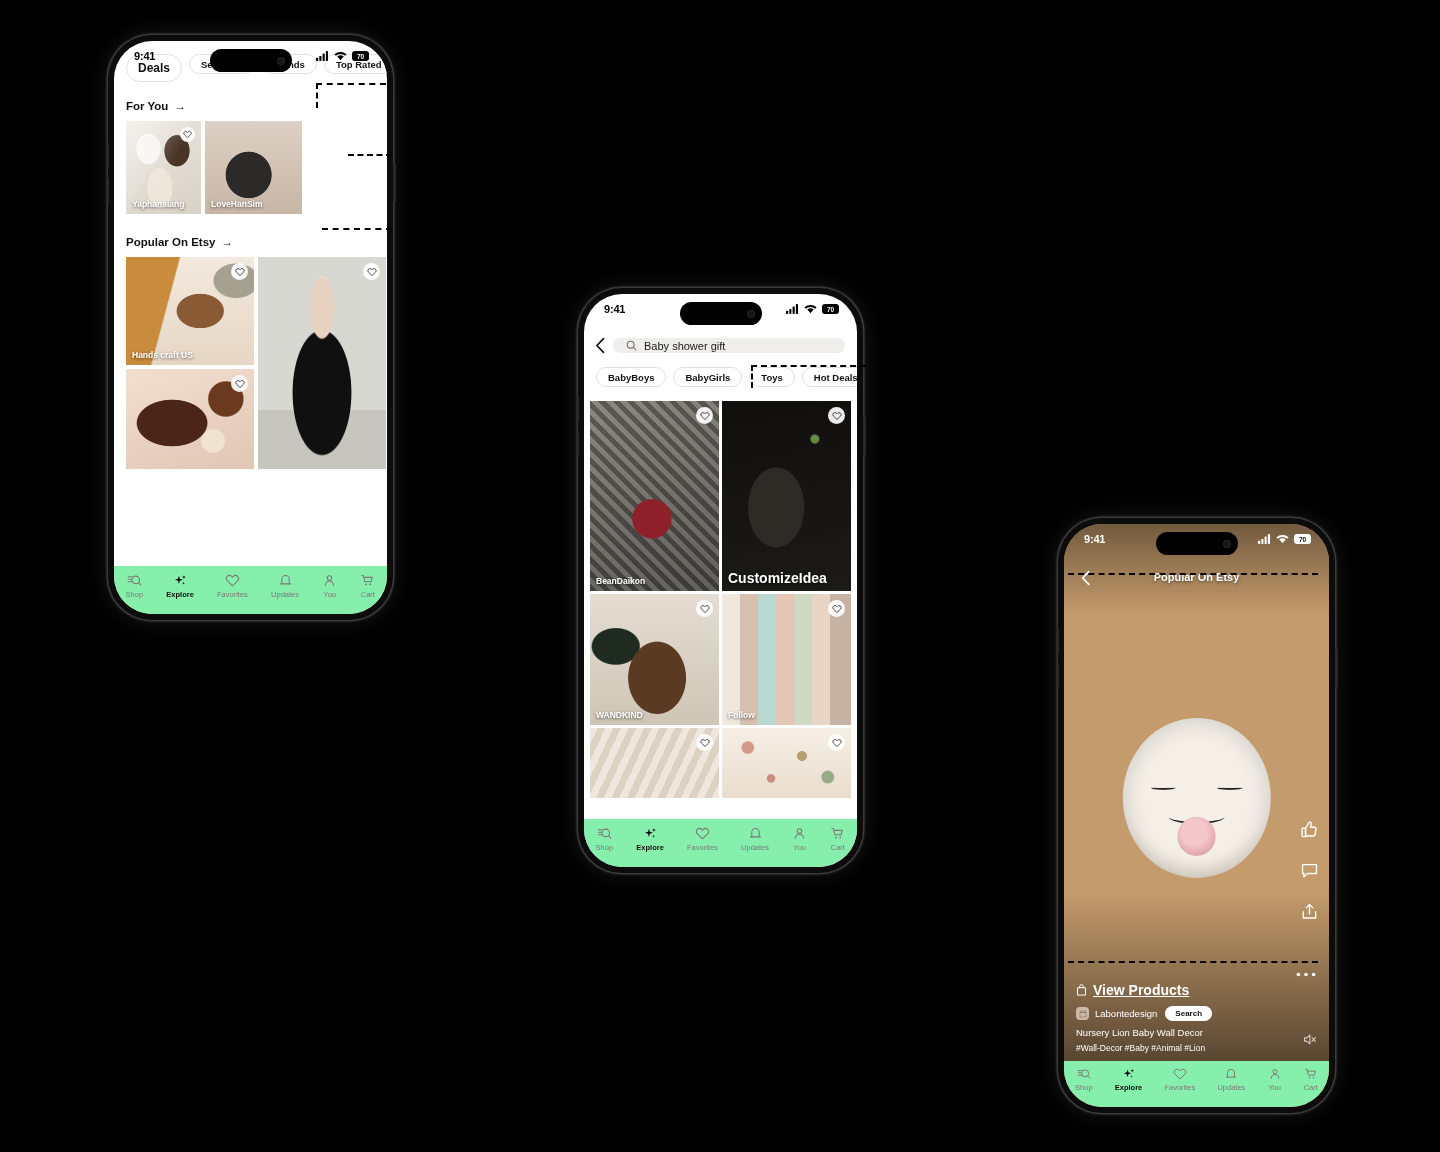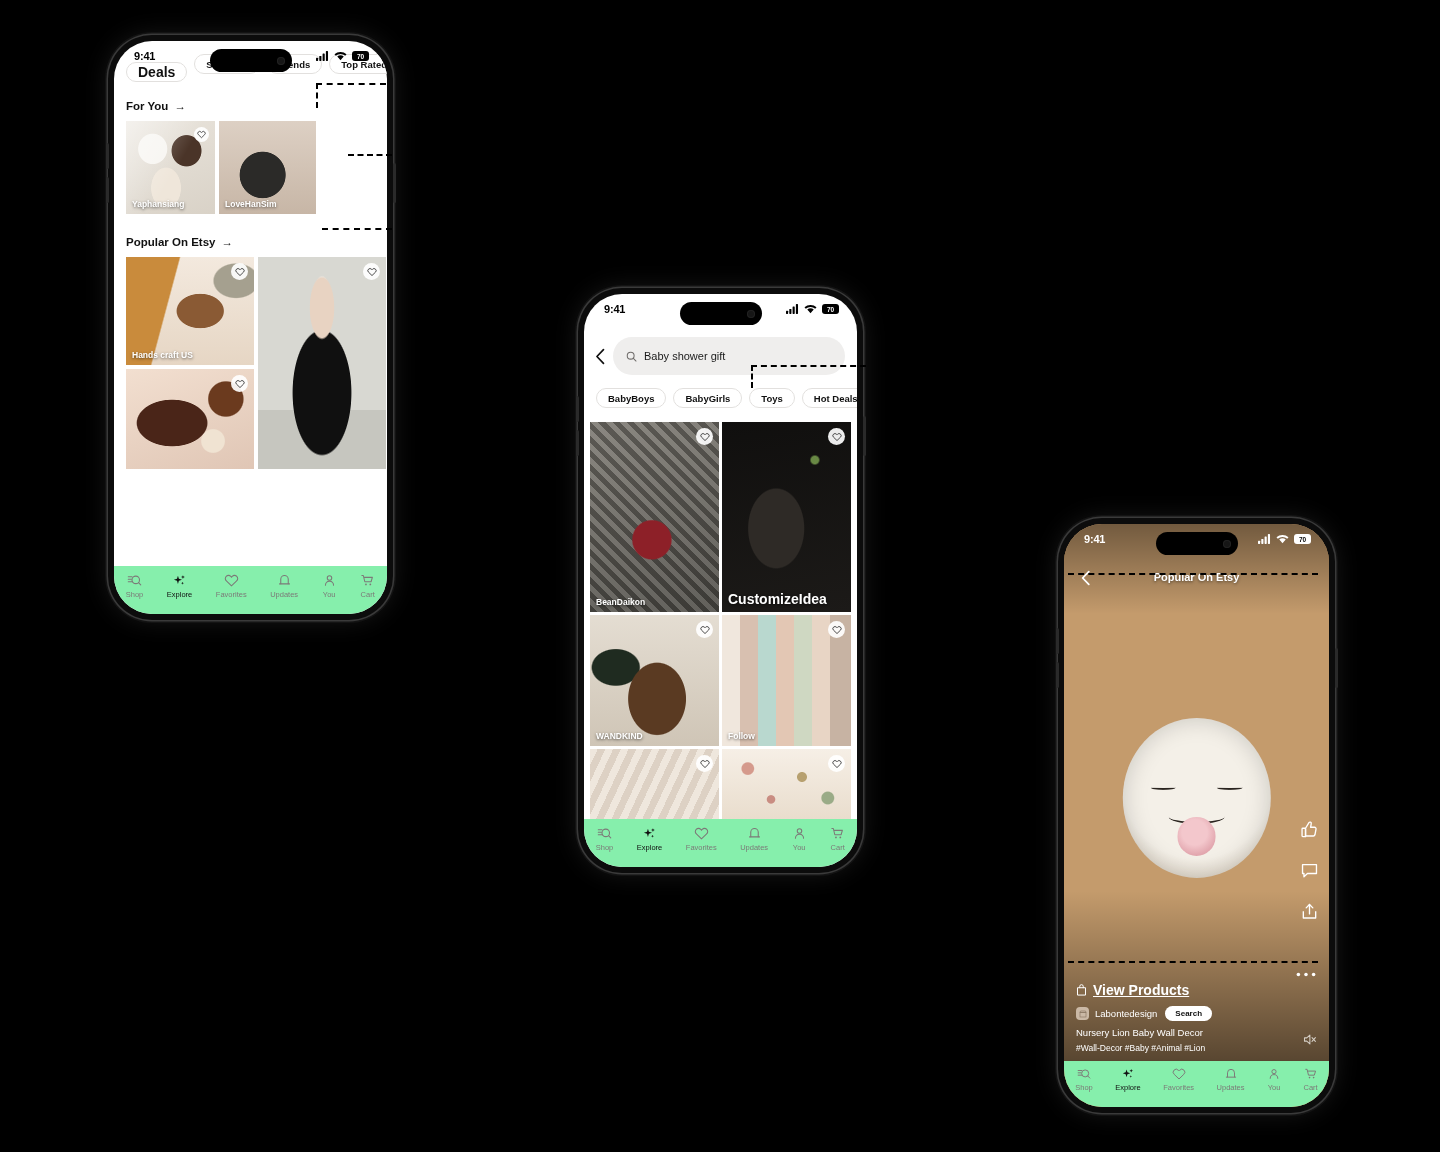--- a/index.html
+++ b/index.html
@@ -93,21 +93,21 @@
 
   
   .tabbar {
     position: absolute; left: 0; right: 0; bottom: 0;
     background: #86efac; display: flex; align-items: flex-start; justify-content: space-around;
     z-index: 7;
   }
   .tab { display: flex; flex-direction: column; align-items: center; color: #7c7a78; }
   .tab .tlabel { margin-top: 2px; }
   .tab.active { color: #111; }
-  .tab.active .tlabel { font-weight: 400; color: #111; }
+  .tab.active .tlabel { font-weight: 700; color: #111; }
 
   
   .dash-h { position: absolute; border-top: 2px dashed #000; height: 0; z-index: 30; }
   .dash-v { position: absolute; border-left: 2px dashed #000; width: 0; z-index: 30; }
 
   
   .art { width: 100%; height: 100%; position: absolute; inset: 0; }
 
   .art-sweater {
     background:
@@ -288,33 +288,33 @@
           </svg>
           <span class="batt" style="margin-left:5px; width:17px; height:10px; font-size:6.5px;">70</span>
         </span>
       </div>
       <div class="island" style="width:82px; height:23px; padding-right:7px;">
         <span class="cam" style="width:8px;height:8px;"></span>
       </div>
 
 
       <div class="chips" style="margin:13px 0 0 12px; gap:7px;">
-        <div class="chip" style="height:20px; padding:0 11px; font-size:14px;margin-top:8px;">Deals</div>
+        <div class="chip" style="height:28px; padding:0 11px; font-size:12px;">Deals</div>
         <div class="chip" style="height:20px; padding:0 11px; font-size:9.5px;">Seasonal</div>
         <div class="chip" style="height:20px; padding:0 11px; font-size:9.5px;">Trends</div>
         <div class="chip" style="height:20px; padding:0 11px; font-size:9.5px;">Top Rated</div>
 
       </div>
 
       <div class="section-head" style="margin:18px 0 0 12px; font-size:11.5px;">
         <span>For You</span>
         <span class="arrow">→</span>
       </div>
       <div style="display:flex; gap:4px; margin:9px 0 0 12px;">
-        <div class="tile" style="width:89px; height:93px;">
+        <div class="tile" style="width:75px; height:93px;">
           <div class="art art-jewelbox"></div>
           <div class="fav" style="width:15px;height:15px;">
             <svg width="9" height="9" viewBox="0 0 24 24">
                 <path d="M12 20.5 3.8 12.6a5 5 0 1 1 7.1-7l1.1 1.1 1.1-1.1a5 5 0 1 1 7.1 7z" fill="none" stroke="#2a2a2a" stroke-width="2"></path>
               </svg>
           </div>
           <span class="shopname" style="font-size:8.5px;">Yaphansiang</span>
         </div>
         <div class="tile" style="width:97px; height:93px;">
           <div class="art art-greenleaf"></div>
@@ -436,21 +436,21 @@
         </span>
       </div>
       <div class="island" style="width:82px; height:23px; padding-right:7px;">
         <span class="cam" style="width:8px;height:8px;"></span>
       </div>
 
       <div style="display:flex; align-items:center; margin:43px 12px 0 10px;">
         <svg width="13" height="17" viewBox="0 0 14 20" style="flex:0 0 auto; margin-right:6px;">
           <path d="M10.5 2 2.8 10l7.7 8" fill="none" stroke="#111" stroke-width="2" stroke-linecap="round" stroke-linejoin="round"></path>
         </svg>
-        <div class="searchbar filled" style="flex:1 1 auto; height:38px; padding:0 13px; font-size:11px;">
+        <div class="searchbar filled" style="flex:1 1 auto; height:15px; padding:0 13px; font-size:11px;">
           <svg class="svgw" width="11" height="11" viewBox="0 0 16 16" style="margin-right:7px">
             <circle cx="6.8" cy="6.8" r="5" fill="none" stroke="#6f6c6a" stroke-width="1.5"></circle>
             <line x1="10.4" y1="10.4" x2="14.6" y2="14.6" stroke="#6f6c6a" stroke-width="1.5" stroke-linecap="round"></line>
           </svg>
           <span class="sb-text">Baby shower gift</span>
         </div>
       </div>
 
       <div class="chips" style="margin:13px 0 0 12px; gap:7px;">
         <div class="chip" style="height:20px; padding:0 11px; font-size:9.5px;">BabyBoys</div>

